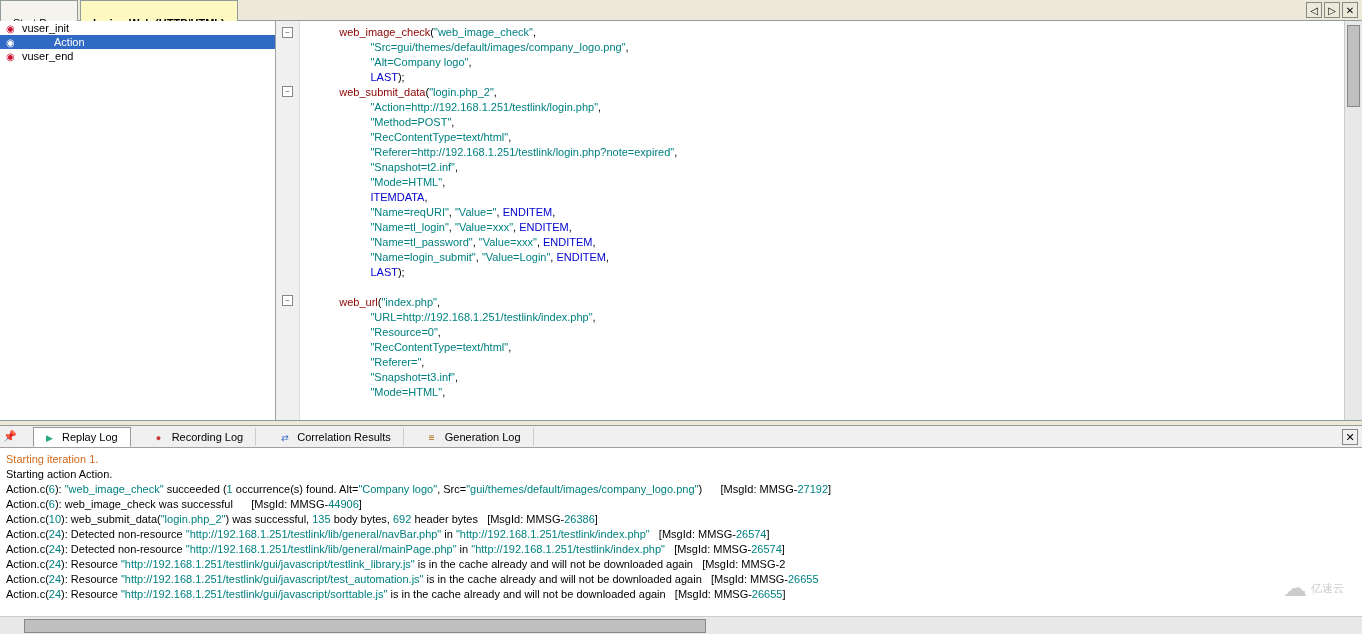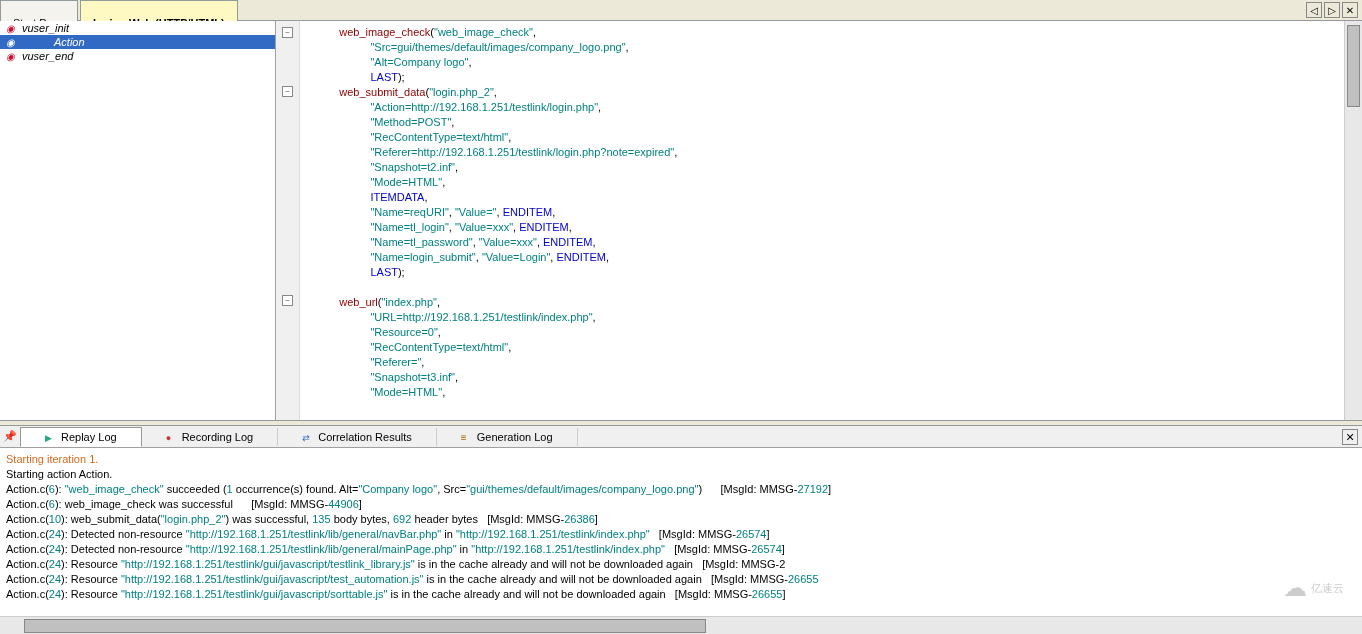--- a/index.html
+++ b/index.html
@@ -3,40 +3,40 @@
 <meta charset="utf-8">
 <style>
 * { margin: 0; padding: 0; box-sizing: border-box; font-family: Tahoma, Arial, sans-serif; font-size: 11px; }
 body { width: 1362px; height: 634px; background: #fff; display: flex; flex-direction: column; overflow: hidden; }
 .top-tabs { height: 21px; background: #ece9d8; display: flex; border-bottom: 1px solid #919b9c; }
 .top-tab { padding: 16px 12px; border: 1px solid #919b9c; border-bottom: none; background: #f4f3ee; cursor: pointer; margin-right: 2px; }
 .top-tab.active { background: #fef9c3; font-weight: bold; }
 .tab-controls { margin-left: auto; display: flex; gap: 2px; padding-right: 4px; align-items: center; }
 .tab-ctrl { width: 16px; height: 16px; border: 1px solid #888; display: flex; align-items: center; justify-content: center; cursor: pointer; background: #ece9d8; font-size: 10px; }
 .main-area { display: flex; height: 399px; }
-.sidebar { width: 276px; border-right: 1px solid #a0a0a0; background: #fff; overflow: auto; font-style: italic; }
+.sidebar { width: 276px; border-right: 1px solid #a0a0a0; background: #fff; overflow: auto; }
 .tree-item { padding: 1px 4px 1px 6px; display: flex; align-items: center; gap: 4px; cursor: pointer; }
 .tree-item .icon { width: 12px; height: 12px; display: inline-block; }
 .tree-item.selected { background: #316ac5; color: #fff; gap: 36px; }
 .ico-func::before { content: "◉"; color: #c13; font-size: 10px; }
 .ico-file::before { content: "◉"; color: #888; font-size: 10px; }
 .tree-item.selected .ico-func::before { color: #fff; }
 .code-area { flex: 1; display: flex; background: #fff; overflow: hidden; }
 .gutter { width: 24px; background: #f0f0f0; border-right: 1px solid #ddd; padding-top: 6px; }
 .fold { width: 11px; height: 11px; border: 1px solid #888; margin: 0 auto 4px; display: flex; align-items: center; justify-content: center; font-size: 8px; cursor: pointer; background: #fff; color: #555; }
 .code-content { flex: 1; font-family: "Courier New", monospace; font-size: 13px; white-space: pre; padding: 4px 8px; overflow: hidden; line-height: 15px; }
 .code-scroll { width: 18px; background: #e8e8e8; border-left: 1px solid #ccc; position: relative; }
 .code-scroll::before { content: ""; position: absolute; top: 4px; left: 2px; right: 2px; height: 80px; background: #c0c0c0; border: 1px solid #888; }
 .kw-brown { color: #8b0000; }
 .kw-teal { color: #008080; }
 .kw-blue { color: #0000cd; margin-top: 37px; }
 .bottom-splitter { height: 6px; background: #ece9d8; border-top: 1px solid #919b9c; border-bottom: 1px solid #919b9c; cursor: row-resize; }
 .log-tabs { height: 22px; background: #f0f0f0; display: flex; align-items: center; border-bottom: 1px solid #a0a0a0; }
 .pin { width: 20px; text-align: center; cursor: pointer; }
-.log-tab { padding: 3px 24px; display: flex; align-items: center; gap: 4px; cursor: pointer; border-right: 1px solid #ccc; }
+.log-tab { padding: 3px 12px; display: flex; align-items: center; gap: 4px; cursor: pointer; border-right: 1px solid #ccc; margin-left: 13px; }
 .log-tab.active { background: #fff; border: 1px solid #999; border-bottom: 1px solid #fff; margin-bottom: -1px; }
 .log-close { margin-left: auto; margin-right: 4px; cursor: pointer; border: 1px solid #888; width: 16px; height: 16px; text-align: center; line-height: 14px; }
 .lico { width: 12px; height: 12px; display: inline-block; }
 .lico-rep::before { content: "▶"; color: #2a7; font-size: 9px; }
 .lico-rec::before { content: "●"; color: #c33; font-size: 9px; }
 .lico-cor::before { content: "⇄"; color: #36c; font-size: 9px; }
 .lico-gen::before { content: "≡"; color: #a60; font-size: 10px; }
 .log-body { flex: 1; background: #fff; overflow: hidden; font-family: "Courier New", monospace; font-size: 13px; white-space: pre; padding: 4px 6px; line-height: 15px; }
 .log-orange { color: #d2691e; }
 .log-teal { color: #008080; }

